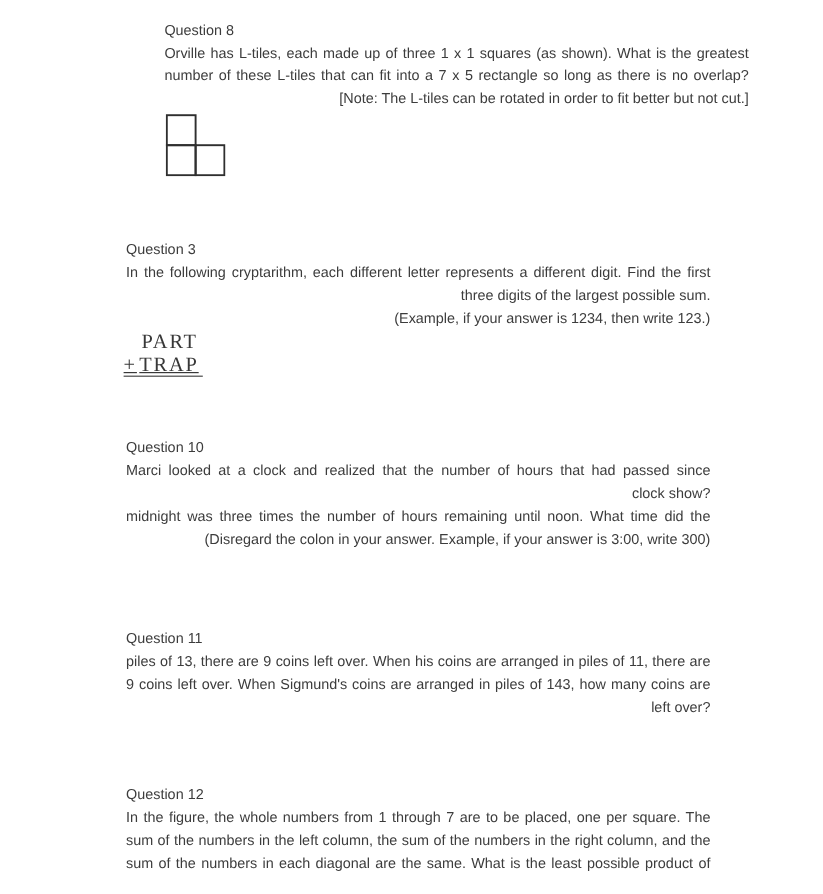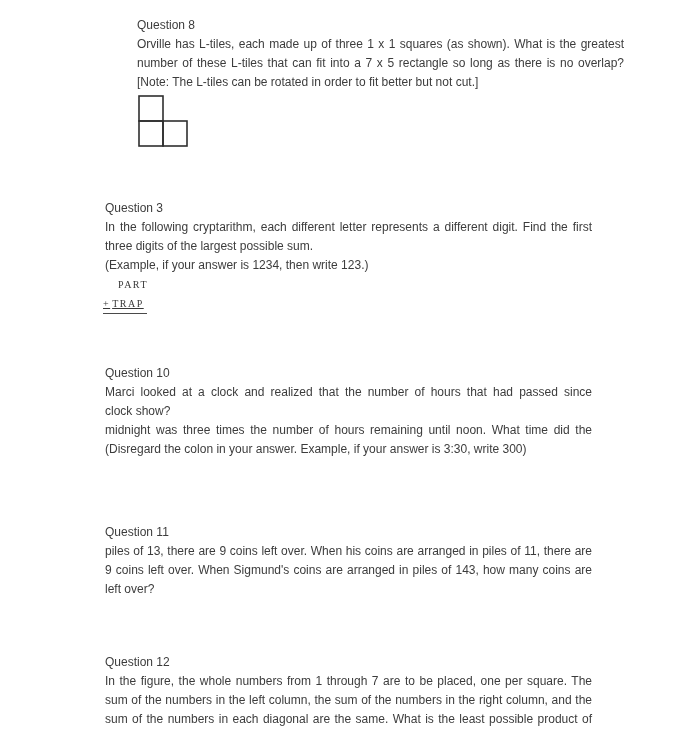--- a/index.html
+++ b/index.html
@@ -26,34 +26,34 @@
     color: #3c3c3c;
     font-size: 12px;
     line-height: 19px;
   }
   .q8  { top: 16px; margin-left: 32px; }
   .q9  { top: 199px; }
   .q10 { top: 364px; }
   .q11 { top: 511px; margin-top: 12px; }
   .q12 { top: 653px; }
   .heading { }
-  .line { white-space: normal; }
+  .line { white-space: normal; text-align: right; }
   .line.just {
     text-align: justify;
     text-align-last: justify;
   }
   .figure {
     margin-top: 3px;
     margin-left: 1px;
     height: 52px;
   }
   .figure svg { display: block; }
   .crypt {
     font-family: "Liberation Serif", serif;
-    font-size: 10px;
+    font-size: 17px;
     letter-spacing: 1.5px;
     color: #383838;
     line-height: 19px;
     margin-left: -2px;
   }
   .crypt .row1 { padding-left: 15px; }
   .crypt .row2 {
     display: inline-block;
     border-bottom: 1.3px solid #4a4a4a;
     padding-bottom: 0px;
@@ -94,21 +94,21 @@
         <span class="row2"><span class="op">+</span><span>TRAP</span></span>
       </div>
     </div>
   </div>
 
   <div class="q q10">
     <div class="heading">Question 10</div>
     <div class="line just">Marci looked at a clock and realized that the number of hours that had passed since</div>
     <div class="line">clock show?</div>
     <div class="line just">midnight was three times the number of hours remaining until noon. What time did the</div>
-    <div class="line">(Disregard the colon in your answer. Example, if your answer is 3:30, write 300)</div>
+    <div class="line">(Disregard the colon in your answer. Example, if your answer is 3:00, write 300)</div>
   </div>
 
   <div class="q q11">
     <div class="heading">Question 11</div>
     <div class="line just">piles of 13, there are 9 coins left over. When his coins are arranged in piles of 11, there are</div>
     <div class="line just">9 coins left over. When Sigmund's coins are arranged in piles of 143, how many coins are</div>
     <div class="line">left over?</div>
   </div>
 
   <div class="q q12">

